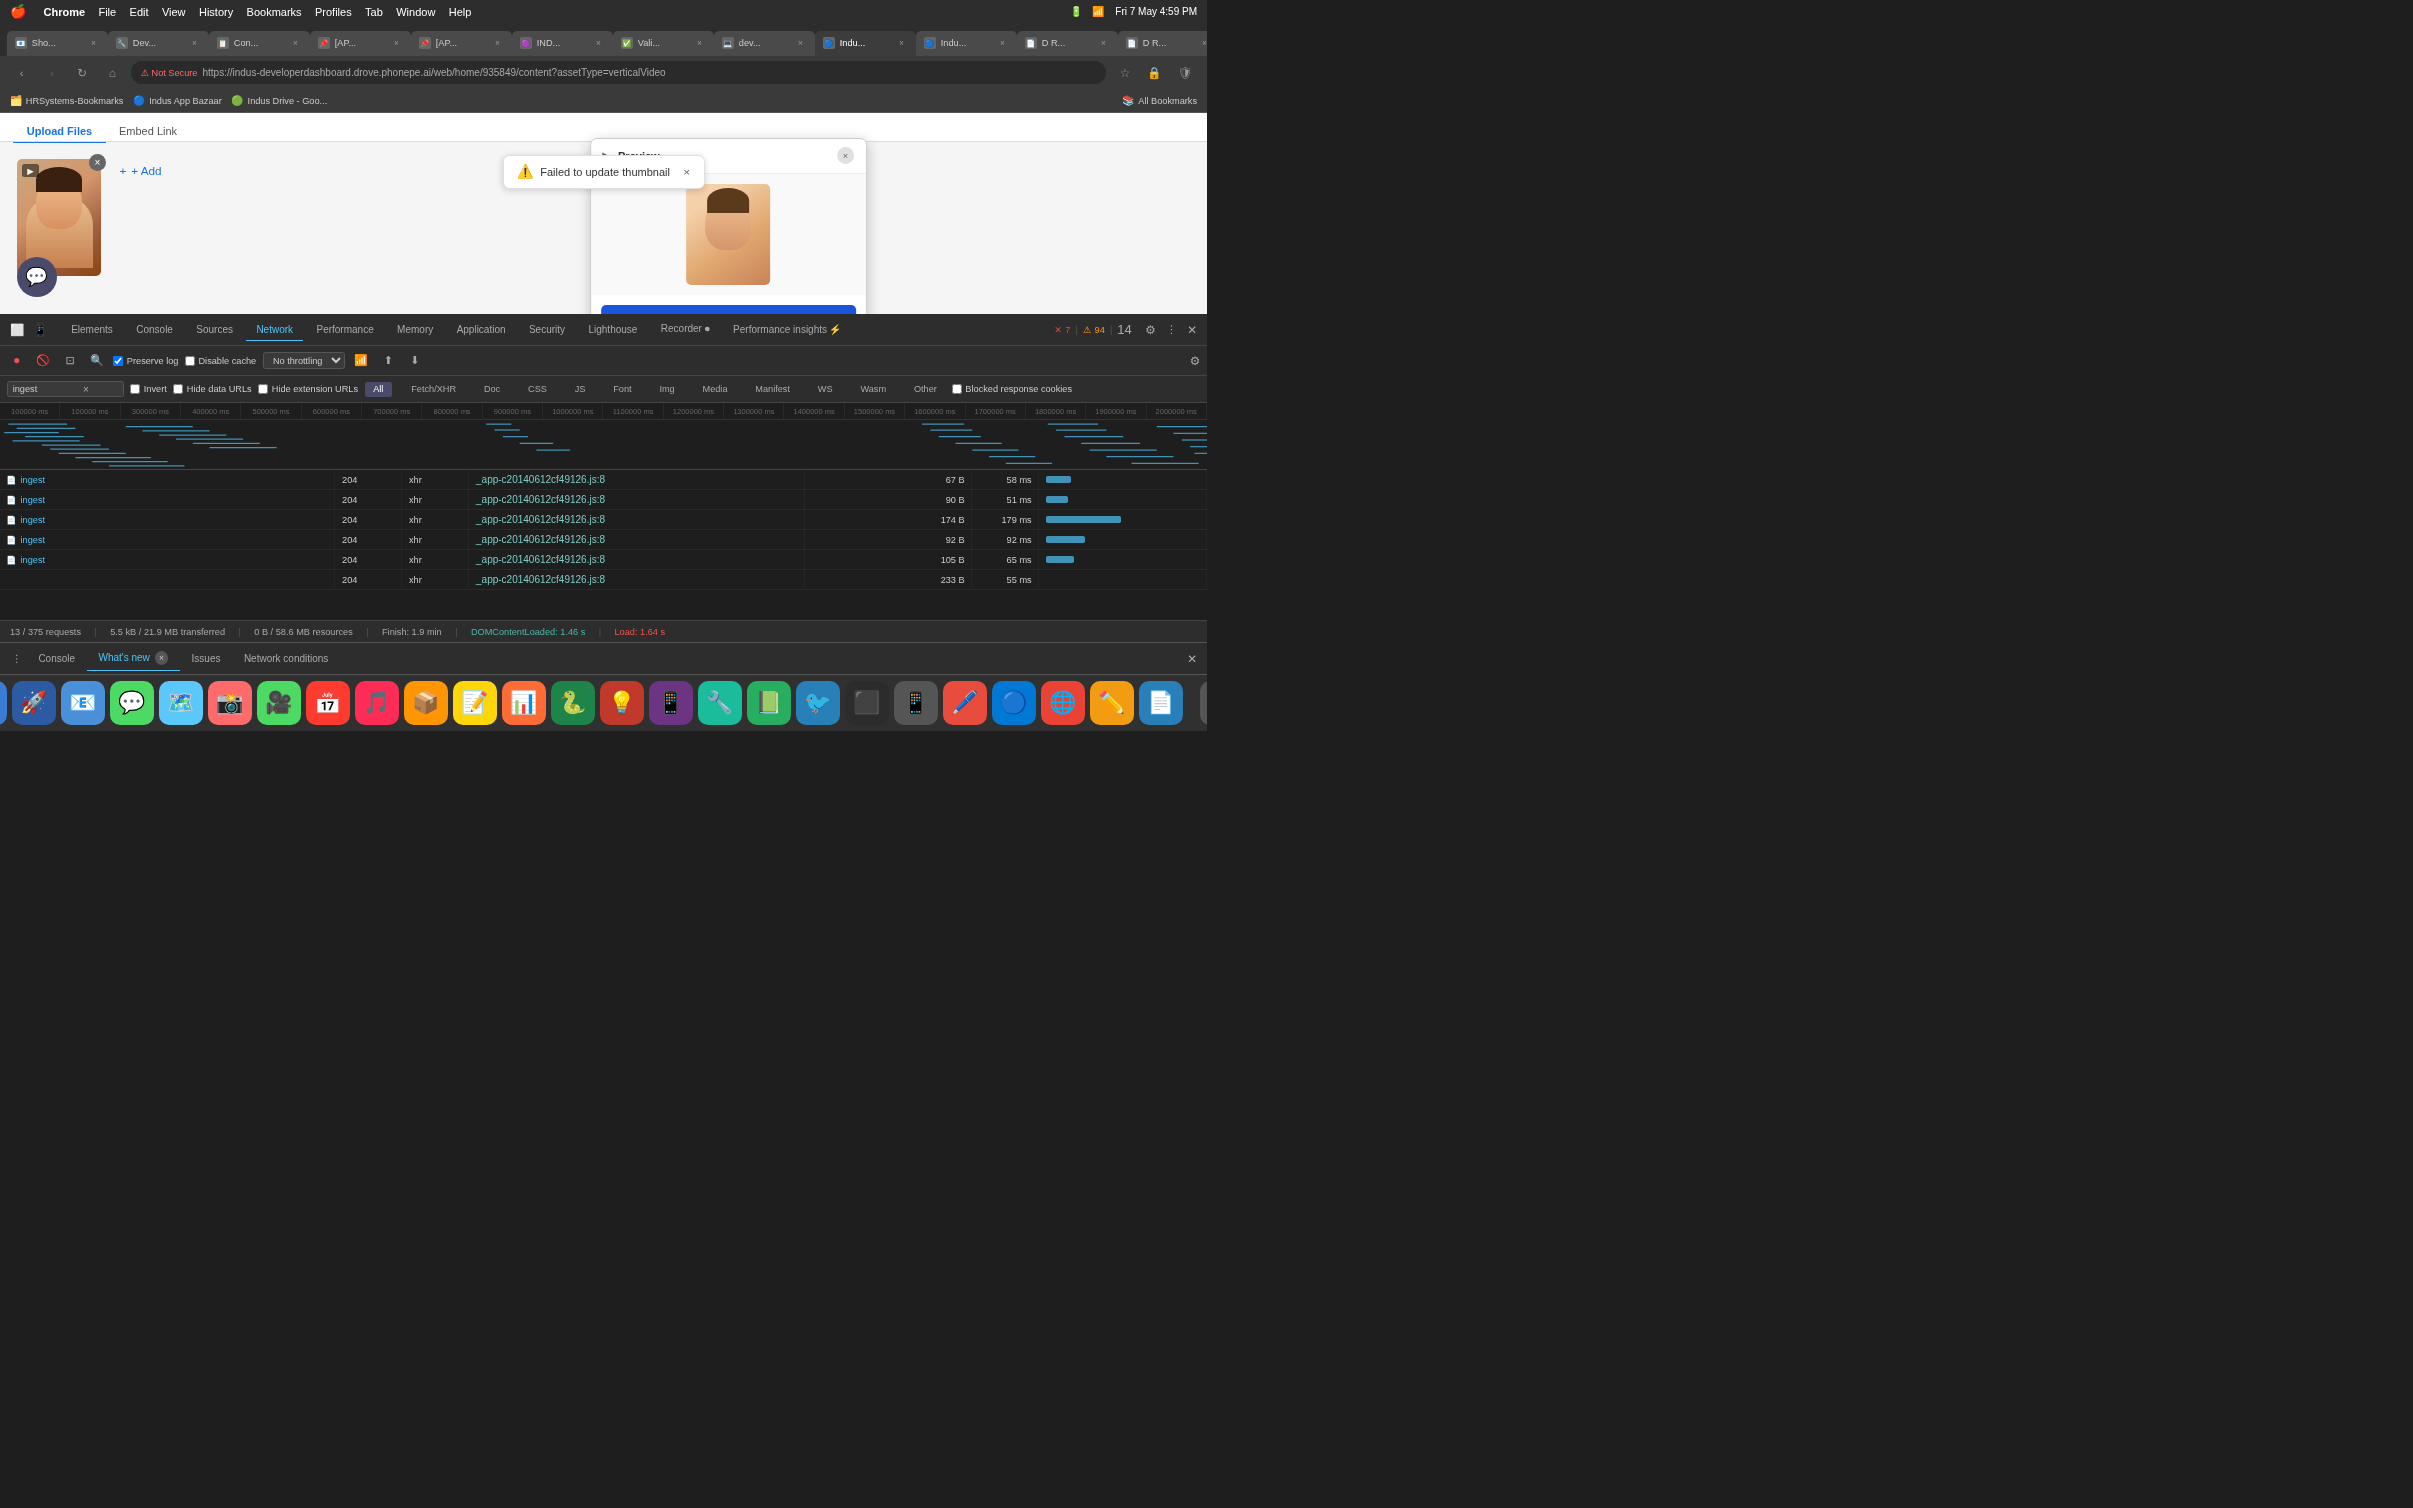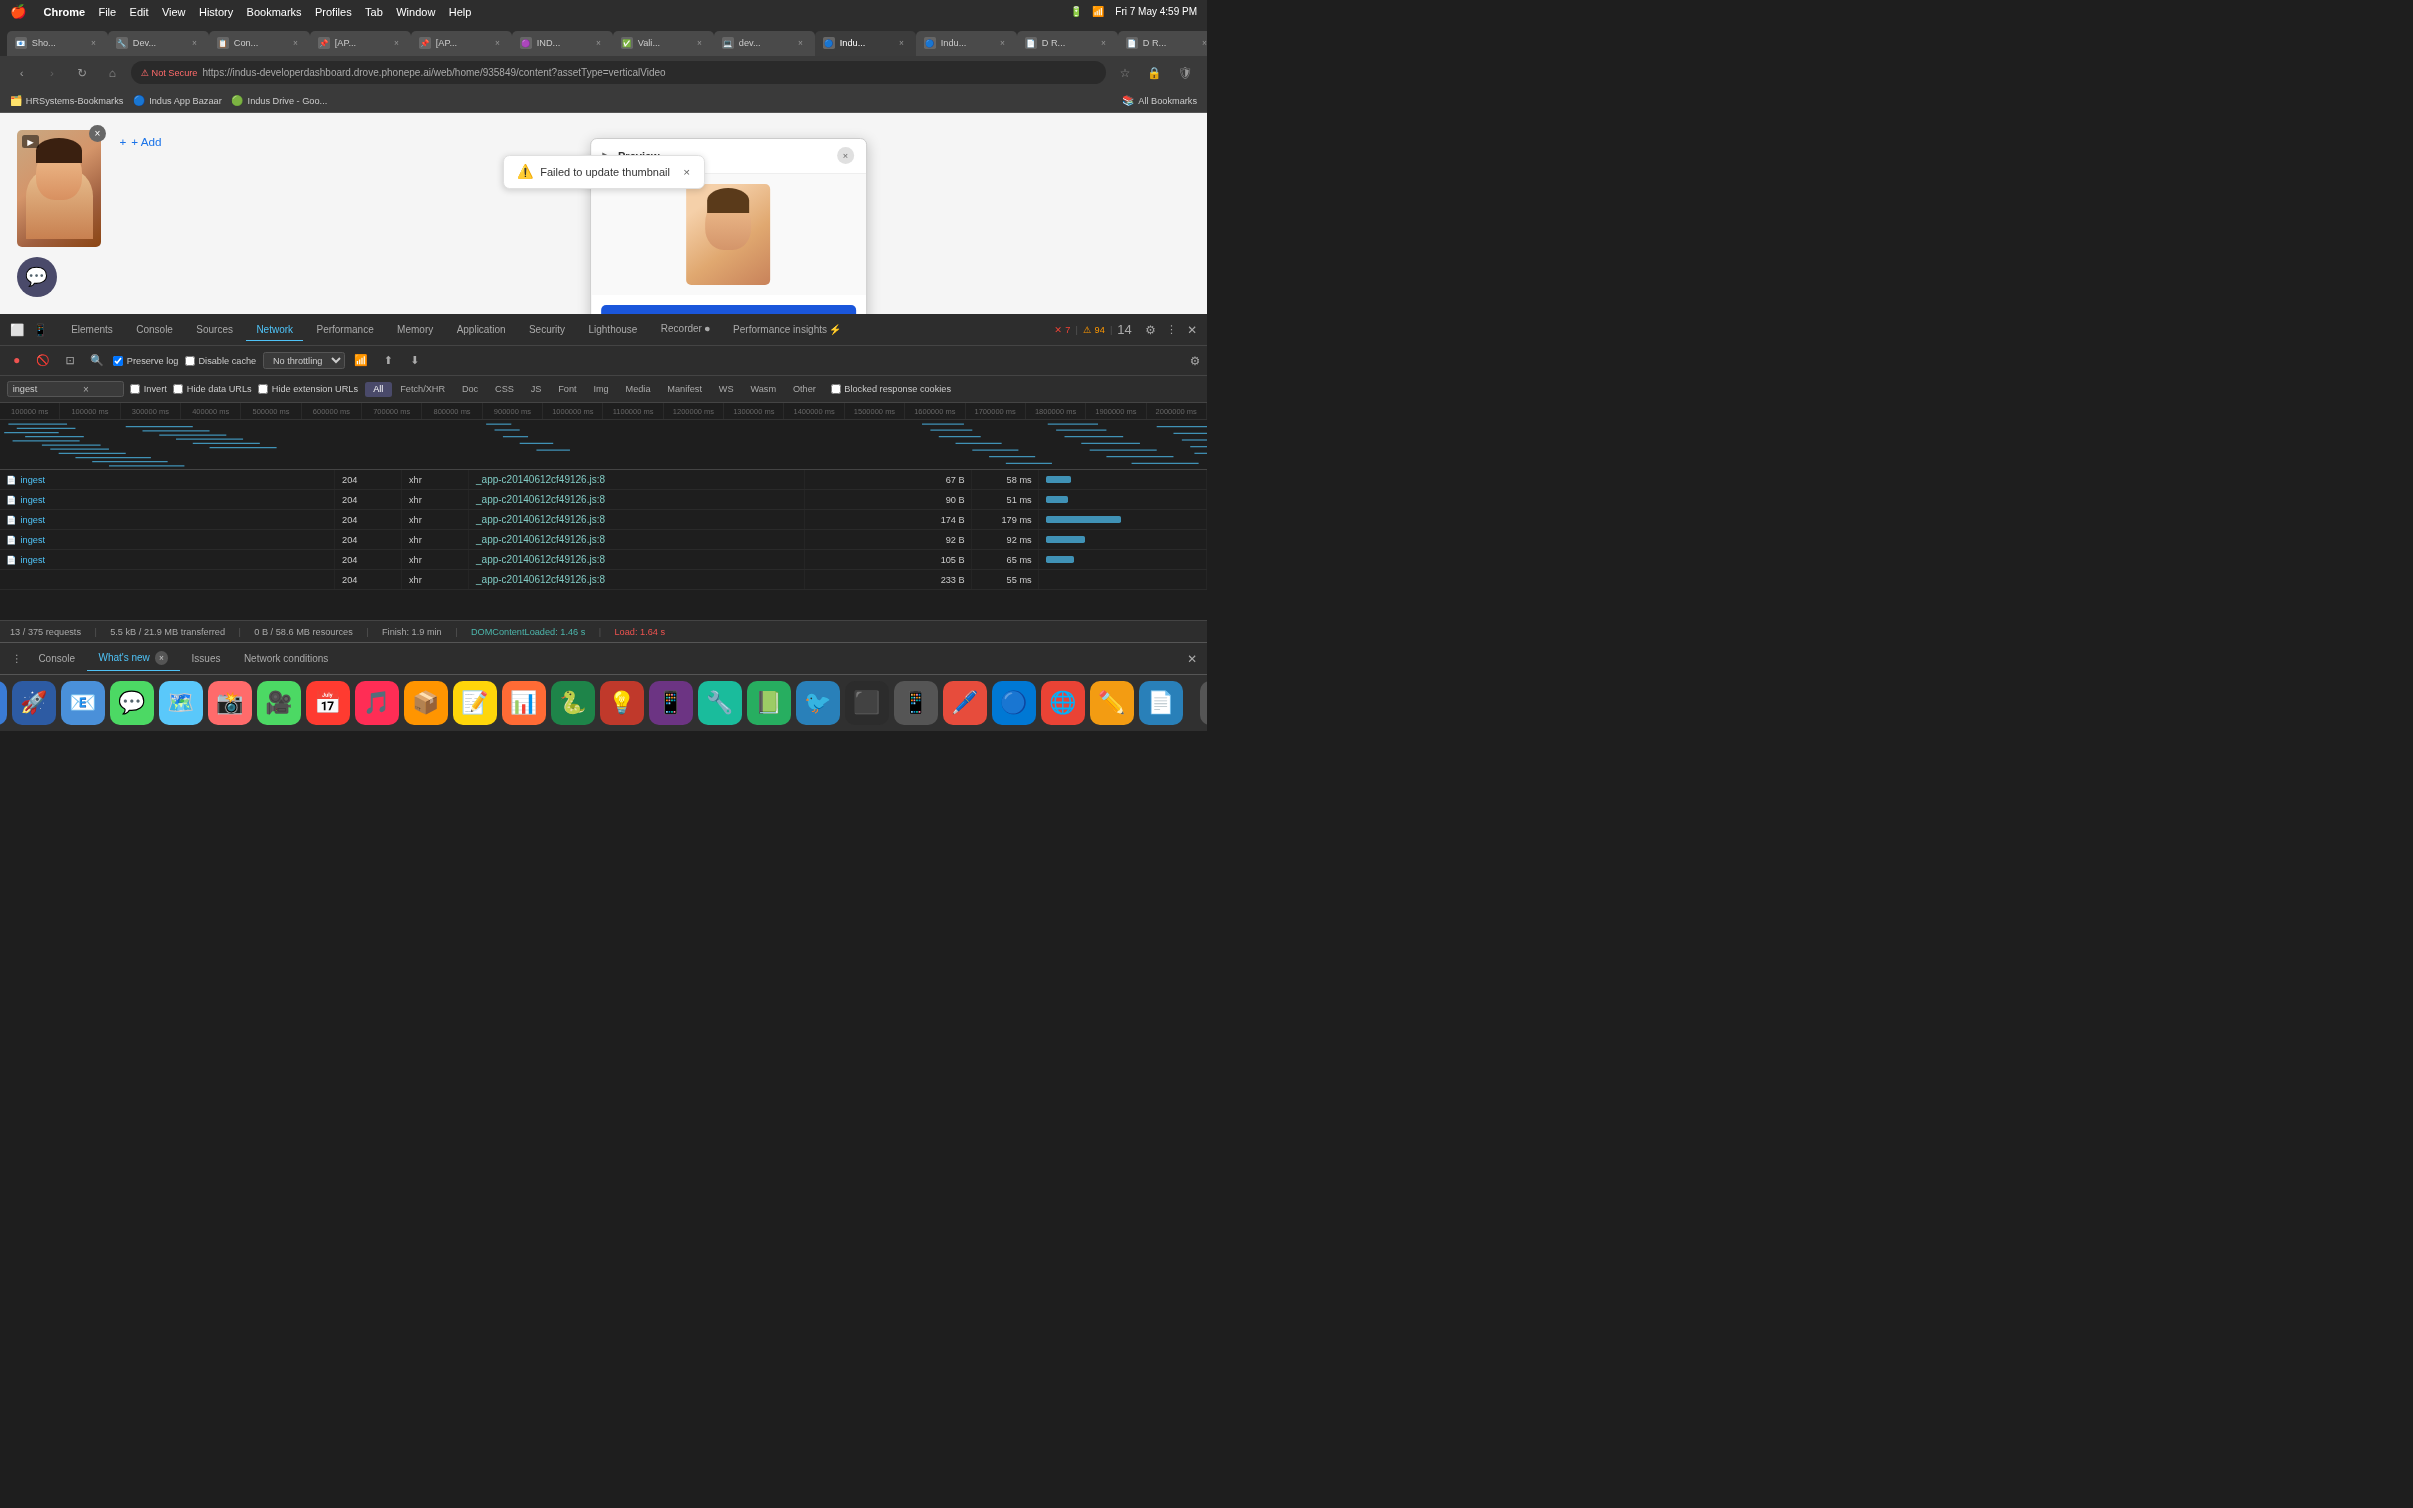--- a/index.html
+++ b/index.html
@@ -779,20 +779,24 @@
     </div>
     <div style="margin-left:auto" class="bookmark-item">
       <span class="bookmark-icon">📚</span>
       <span>All Bookmarks</span>
     </div>
   </div>
 </div>
 
 <div class="page-content">
 
+  <div class="upload-tabs">
+    <div class="upload-tab active">Upload Files</div>
+    <div class="upload-tab">Embed Link</div>
+  </div>
 
   <div class="upload-area">
 
     <div class="video-thumb-wrap">
       <div class="video-thumb">
         <div class="video-thumb-img">
 
           <div style="position:relative;width:67px;height:101px;">
             <div style="position:absolute;bottom:0;width:100%;height:70%;background:linear-gradient(180deg,#e8c090,#c88050);border-radius:40% 40% 0 0;"></div>
             <div style="position:absolute;top:8.4px;left:50%;transform:translateX(-50%);width:46px;height:54px;background:linear-gradient(180deg,#f0c090,#d89060);border-radius:50% 50% 40% 40%;"></div>
@@ -900,21 +904,21 @@
     </label>
     <label class="filter-checkbox">
       <input type="checkbox" style="">
       <span>Hide data URLs</span>
     </label>
     <label class="filter-checkbox">
       <input type="checkbox" style="">
       <span>Hide extension URLs</span>
     </label>
 
-    <div style="display:flex;gap:0;align-items:center;">
+    <div style="display:flex;gap:11px;align-items:center;">
       <div class="type-filter-btn active">All</div>
       <div class="type-filter-btn">Fetch/XHR</div>
       <div class="type-filter-btn">Doc</div>
       <div class="type-filter-btn">CSS</div>
       <div class="type-filter-btn">JS</div>
       <div class="type-filter-btn">Font</div>
       <div class="type-filter-btn">Img</div>
       <div class="type-filter-btn">Media</div>
       <div class="type-filter-btn">Manifest</div>
       <div class="type-filter-btn">WS</div>

